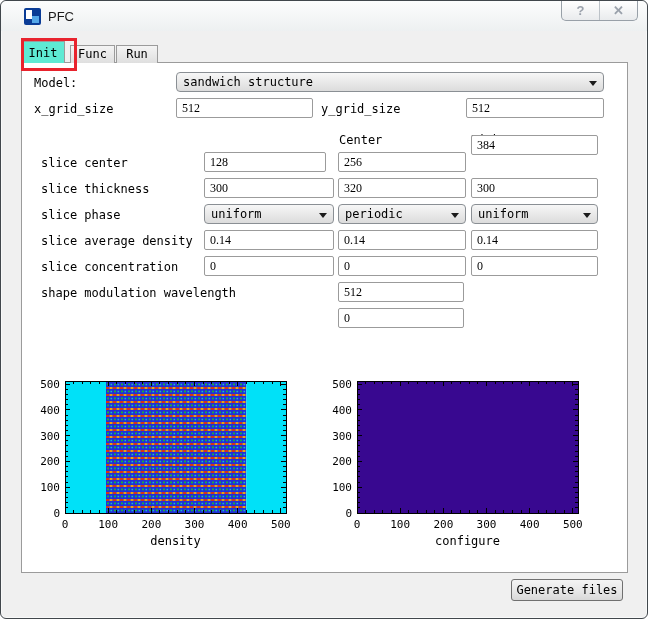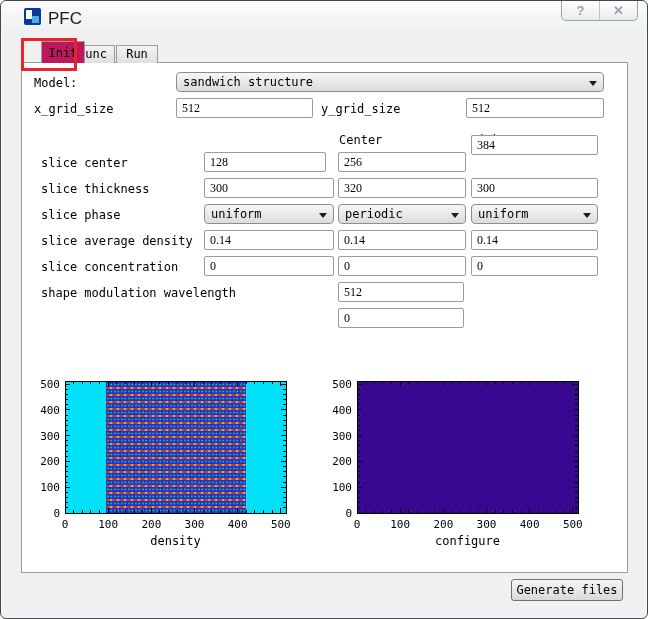--- a/index.html
+++ b/index.html
@@ -9,30 +9,30 @@
     box-shadow:inset 0 0 0 1px #f8f9f9;overflow:hidden;
     font-family:"DejaVu Sans Mono",monospace;color:#000;
   }
   .titlebar{position:absolute;left:0;top:0;right:0;height:30px;
     background:linear-gradient(#fcfdfd,#edf0f1);border-radius:6px 6px 0 0;}
   .app-icon{position:absolute;left:23px;top:7px;width:17px;height:17px;
     background:#0a3c96;border-radius:2px;}
   .app-icon .q1{position:absolute;left:2px;top:2px;width:6px;height:9px;background:#ffffff;}
   .app-icon .q2{position:absolute;right:2px;bottom:2px;width:7px;height:7px;background:#54a7e8;}
   .title-text{position:absolute;left:47px;top:8px;font-family:"Liberation Sans",sans-serif;
-    font-size:17px;color:#1c1c1c;}
+    font-size:13px;color:#1c1c1c;}
   .capbtns{position:absolute;top:0;right:9px;display:flex;border:1px solid #98a0a8;border-top:none;
     border-radius:0 0 5px 5px;background:linear-gradient(#ffffff,#e9ebed);overflow:hidden;}
   .capbtn{width:37px;height:19px;display:flex;align-items:center;justify-content:center;
     color:#9aa1ab;font-family:"Liberation Sans",sans-serif;font-size:13px;font-weight:bold;cursor:default;}
   .capbtn + .capbtn{border-left:1px solid #bcc2c8;}
   .tabpane{position:absolute;left:20px;top:61px;width:607px;height:511px;background:#ffffff;
     border:1px solid #9b9b9b;box-sizing:border-box;}
   .tab{position:absolute;font-size:12px;text-align:center;box-sizing:border-box;z-index:2;}
-  .tab-sel{left:40px;top:40px;width:44px;height:22px;line-height:22px;background:#be185d;
+  .tab-sel{left:20px;top:40px;width:44px;height:22px;line-height:22px;background:#5eead4;
     border:1px solid #9b9b9b;border-bottom:none;z-index:3;}
   .tab-uns{top:44px;height:18px;line-height:17px;background:linear-gradient(#f4f4f4,#dfdfdf);
     border:1px solid #9b9b9b;border-bottom:none;}
   .tab-hilite{position:absolute;left:20px;top:37px;width:50px;height:27px;border:3px solid #e8232d;
     z-index:5;pointer-events:none;}
   .lbl{position:absolute;font-size:12px;white-space:nowrap;z-index:4;}
   .hdr{position:absolute;font-size:12px;white-space:nowrap;z-index:4;}
   .tin{position:absolute;height:20px;box-sizing:border-box;border:1px solid #9b9b9b;border-radius:2px;
     background:#ffffff;font-family:Liberation Serif, serif;font-size:12px;padding:0 2px 0 5px;z-index:4;outline:none;color:#000;}
   .combo{position:absolute;height:20px;box-sizing:border-box;border:1px solid #8a8f94;border-radius:4px;

